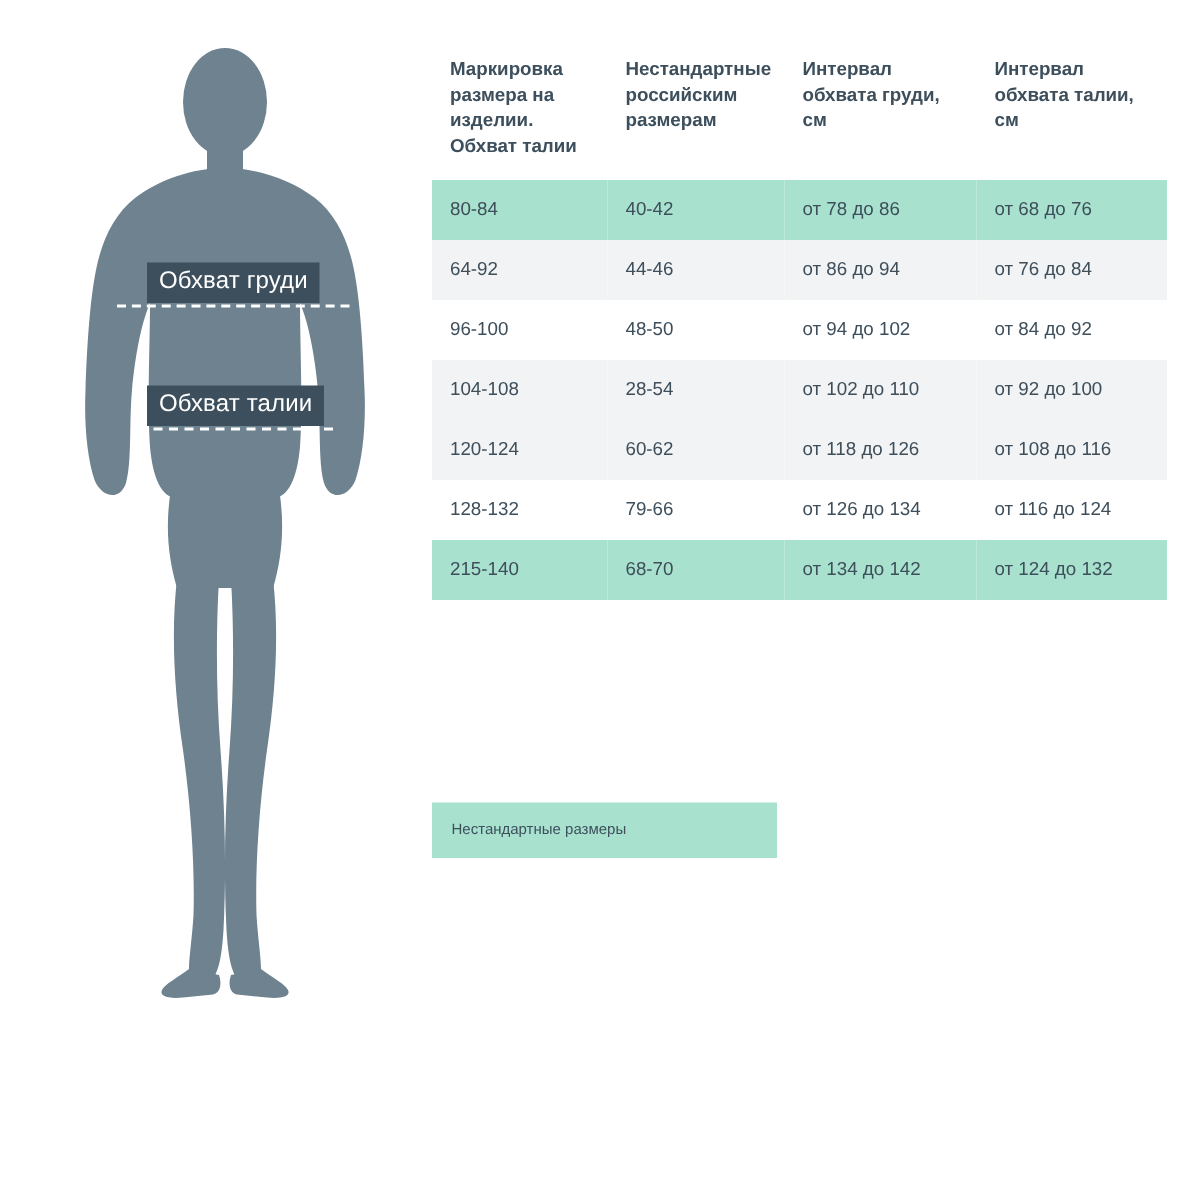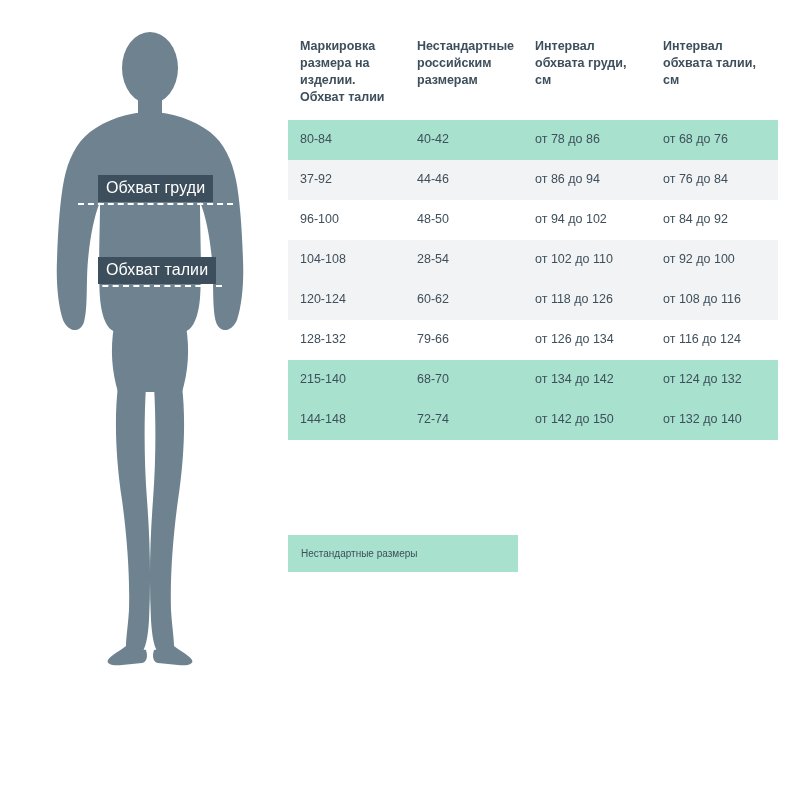--- a/index.html
+++ b/index.html
@@ -185,21 +185,21 @@
         </tr>
       </thead>
       <tbody>
         <tr class="row-mint">
           <td>80-84</td>
           <td>40-42</td>
           <td>от 78 до 86</td>
           <td>от 68 до 76</td>
         </tr>
         <tr class="row-grey">
-          <td>37-92</td>
+          <td>64-92</td>
           <td>44-46</td>
           <td>от 86 до 94</td>
           <td>от 76 до 84</td>
         </tr>
         <tr class="row-white">
           <td>96-100</td>
           <td>48-50</td>
           <td>от 94 до 102</td>
           <td>от 84 до 92</td>
         </tr>
@@ -220,25 +220,19 @@
           <td>79-66</td>
           <td>от 126 до 134</td>
           <td>от 116 до 124</td>
         </tr>
         <tr class="row-mint">
           <td>215-140</td>
           <td>68-70</td>
           <td>от 134 до 142</td>
           <td>от 124 до 132</td>
         </tr>
-        <tr class="row-mint">
-          <td>144-148</td>
-          <td>72-74</td>
-          <td>от 142 до 150</td>
-          <td>от 132 до 140</td>
-        </tr>
       </tbody>
     </table>
   </div>
 
   <div class="nonstandard" style="top: 535px;">Нестандартные размеры</div>
 
 </div>
 
 </body></html>

